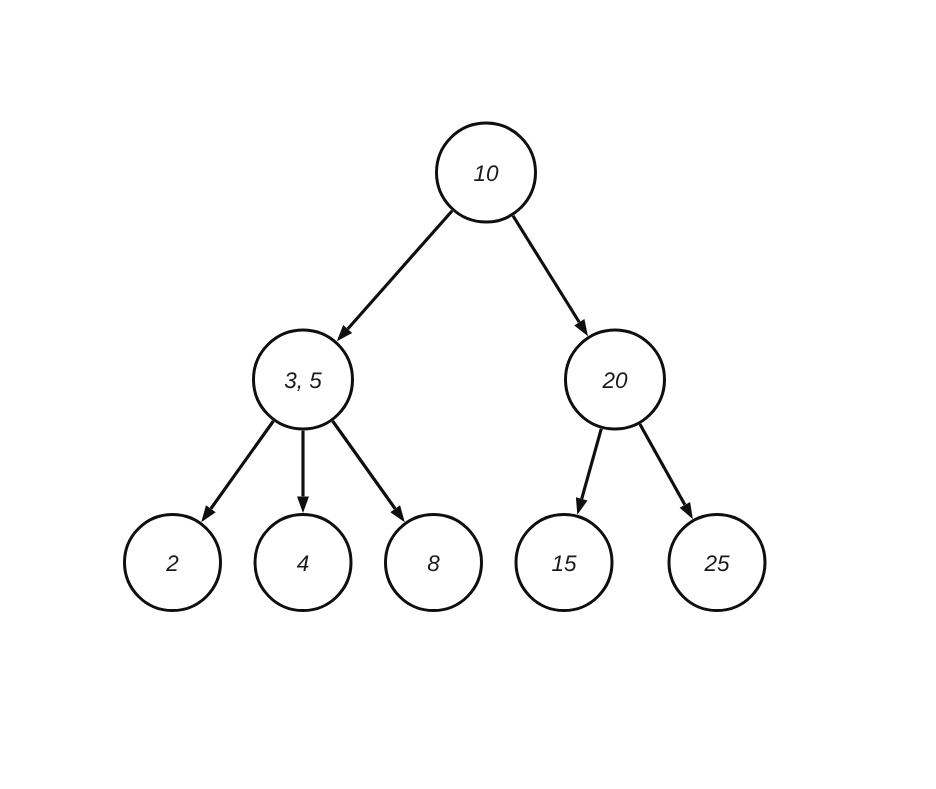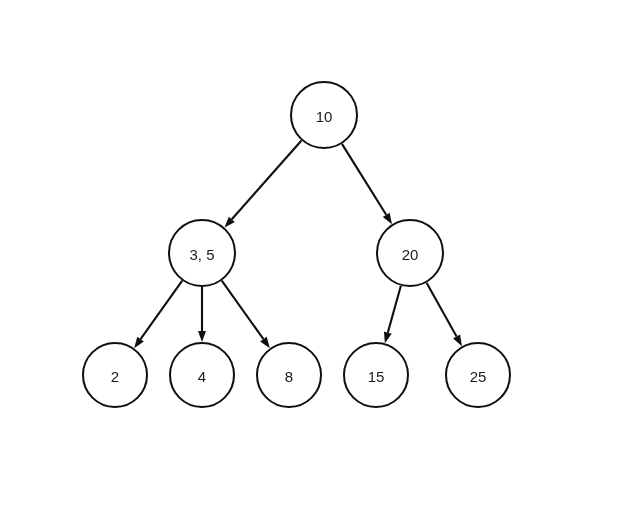--- a/index.html
+++ b/index.html
@@ -11,20 +11,21 @@
     width: 624px;
     height: 526px;
     overflow: hidden;
     font-family: "Liberation Sans", sans-serif;
   }
   #diagram-root {
     position: relative;
     width: 624px;
     height: 526px;
     background: #ffffff;
+    font-style: italic;
   }
   #tree-svg {
     position: absolute;
     top: 0;
     left: 0;
     width: 624px;
     height: 526px;
     display: block;
   }
   .node-circle {

